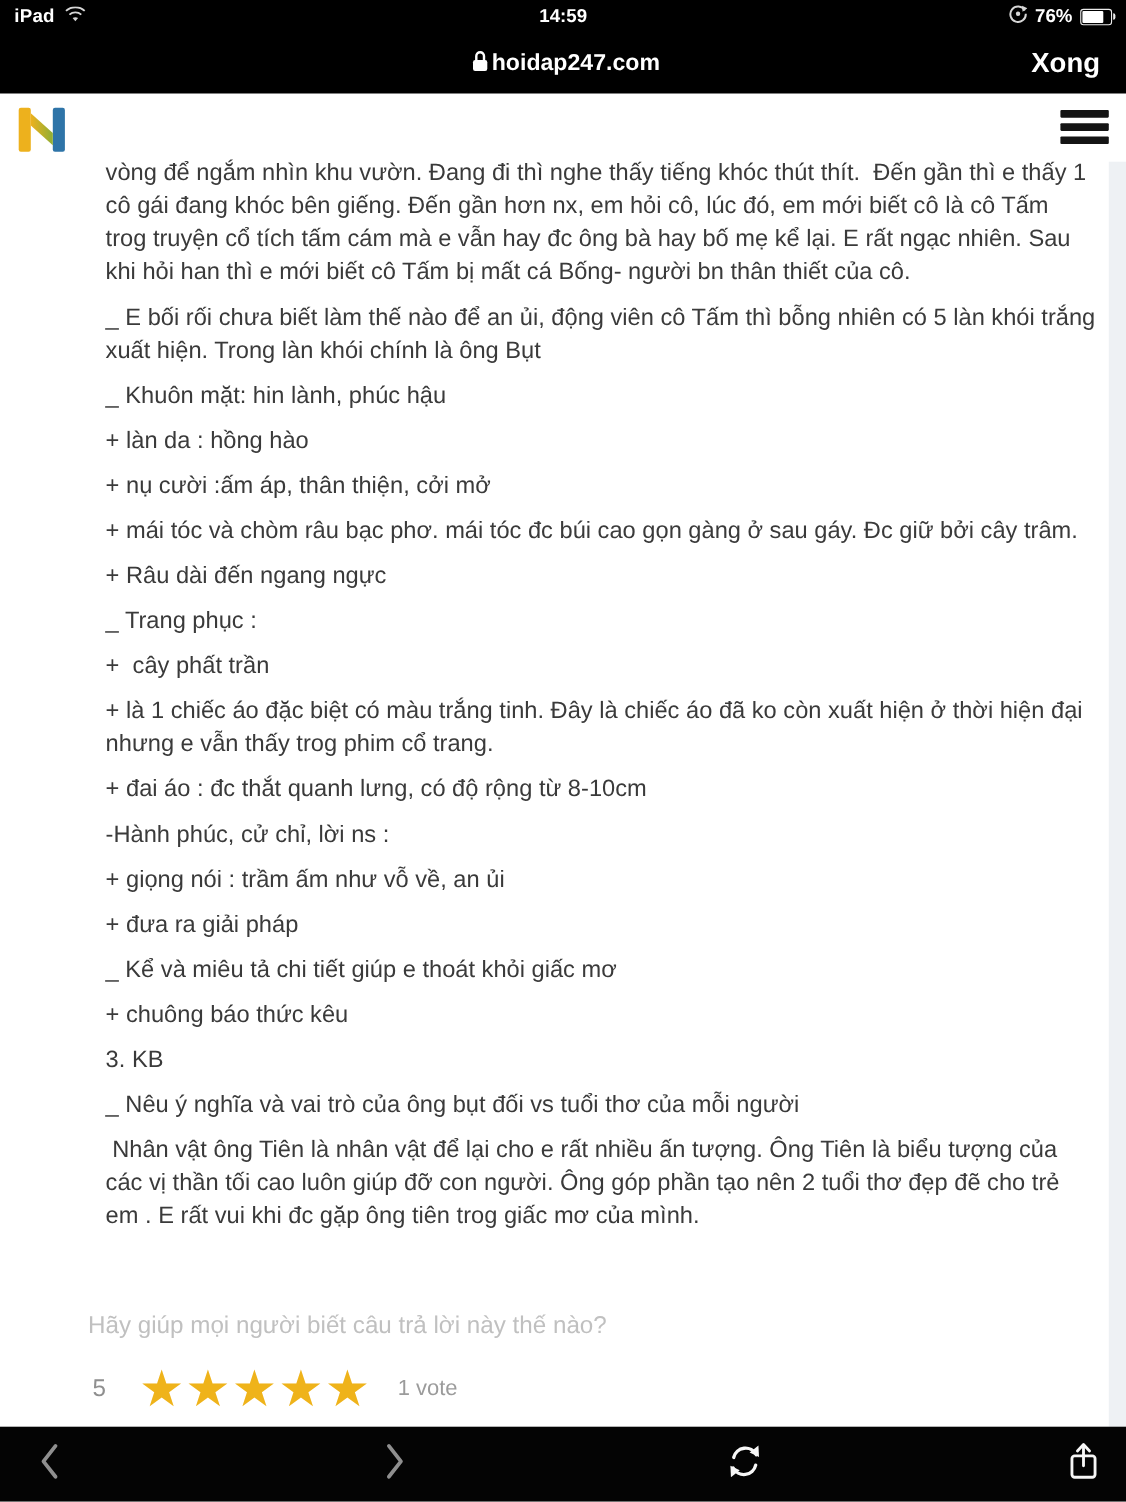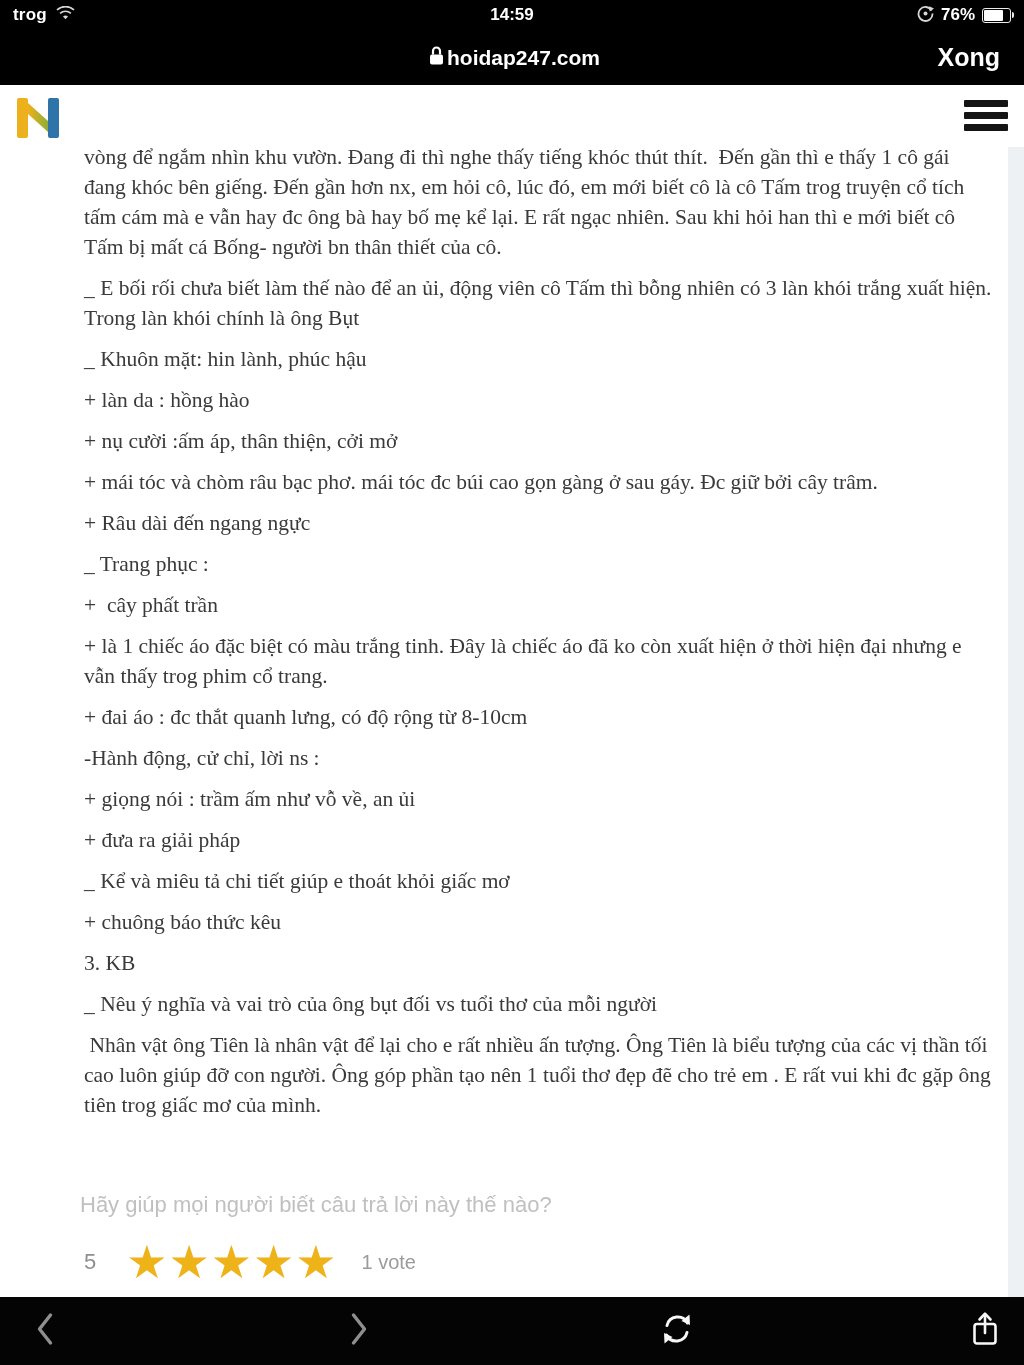--- a/index.html
+++ b/index.html
@@ -28,21 +28,21 @@
             font-size:25px;font-weight:bold;}
 
   
   .logo{position:absolute;left:14px;top:94px;}
   .menu-btn{position:absolute;right:16px;top:100px;width:44px;cursor:pointer;}
   .menu-btn div{height:7px;background:#141414;border-radius:1px;margin-bottom:5px;}
   .scroll-track{position:absolute;right:0;top:147px;width:16px;height:1150px;background:#eef1f4;}
 
   
   .answer{position:absolute;left:80px;top:142px;width:916px;}
-  .answer p{margin:0 0 11px 4px;font-size:21.5px;line-height:30px;color:#3a3a3a;white-space:pre-wrap;font-family:Liberation Serif, serif;}
+  .answer p{margin:0 0 11px 16px;font-size:21.5px;line-height:30px;color:#3a3a3a;white-space:pre-wrap;}
 
   
   .rating-prompt{position:absolute;left:80px;top:1192px;font-size:22px;color:#c0c0c0;}
   .rating-row{position:absolute;left:84px;top:1236px;height:52px;display:flex;align-items:center;}
   .score{font-size:22px;color:#8f8f8f;margin-right:30px;}
   .stars{display:flex;align-items:center;}
   .star{font-family:"DejaVu Sans",sans-serif;font-size:46px;line-height:46px;letter-spacing:1px;cursor:pointer;}
   .votes{font-size:20px;color:#9b9b9b;margin-left:24px;}
 
   
@@ -50,21 +50,21 @@
   .tb-icon{position:absolute;top:50%;transform:translateY(-50%);cursor:pointer;}
   .tb-back{left:34px;} .tb-fwd{left:348px;} .tb-refresh{left:660px;} .tb-share{right:25px;}
 </style>
 </head>
 <body>
 
 <div class="screen">
 
   <div class="statusbar">
     <div class="sb-left">
-      <span class="sb-device">trog</span>
+      <span class="sb-device">iPad</span>
       <span>
         <svg width="19" height="14" viewBox="0 0 19 14">
           <path d="M9.5 13.3 L12 10.4 A4.6 4.6 0 0 0 7 10.4 Z" fill="#d6d6d6"></path>
           <path d="M4.1 7.3 A8.2 8.2 0 0 1 14.9 7.3" stroke="#d6d6d6" stroke-width="1.7" fill="none"></path>
           <path d="M1 3.9 A12.6 12.6 0 0 1 18 3.9" stroke="#d6d6d6" stroke-width="1.7" fill="none"></path>
         </svg>
       </span>
     </div>
     <div class="sb-time">14:59</div>
     <div class="sb-right">
@@ -113,38 +113,38 @@
   <div class="menu-btn">
     <div></div>
       <div></div>
       <div></div>
   </div>
 
   <div class="scroll-track"></div>
 
   <div class="answer">
       <p>vòng để ngắm nhìn khu vườn. Đang đi thì nghe thấy tiếng khóc thút thít.  Đến gần thì e thấy 1 cô gái đang khóc bên giếng. Đến gần hơn nx, em hỏi cô, lúc đó, em mới biết cô là cô Tấm trog truyện cổ tích tấm cám mà e vẫn hay đc ông bà hay bố mẹ kể lại. E rất ngạc nhiên. Sau khi hỏi han thì e mới biết cô Tấm bị mất cá Bống- người bn thân thiết của cô.</p>
-      <p>_ E bối rối chưa biết làm thế nào để an ủi, động viên cô Tấm thì bỗng nhiên có 3 làn khói trắng xuất hiện. Trong làn khói chính là ông Bụt</p>
+      <p>_ E bối rối chưa biết làm thế nào để an ủi, động viên cô Tấm thì bỗng nhiên có 5 làn khói trắng xuất hiện. Trong làn khói chính là ông Bụt</p>
       <p>_ Khuôn mặt: hin lành, phúc hậu</p>
       <p>+ làn da : hồng hào</p>
       <p>+ nụ cười :ấm áp, thân thiện, cởi mở</p>
       <p>+ mái tóc và chòm râu bạc phơ. mái tóc đc búi cao gọn gàng ở sau gáy. Đc giữ bởi cây trâm.</p>
       <p>+ Râu dài đến ngang ngực</p>
       <p>_ Trang phục :</p>
       <p>+  cây phất trần</p>
       <p>+ là 1 chiếc áo đặc biệt có màu trắng tinh. Đây là chiếc áo đã ko còn xuất hiện ở thời hiện đại nhưng e vẫn thấy trog phim cổ trang.</p>
       <p>+ đai áo : đc thắt quanh lưng, có độ rộng từ 8-10cm</p>
-      <p>-Hành động, cử chỉ, lời ns :</p>
+      <p>-Hành phúc, cử chỉ, lời ns :</p>
       <p>+ giọng nói : trầm ấm như vỗ về, an ủi</p>
       <p>+ đưa ra giải pháp</p>
       <p>_ Kể và miêu tả chi tiết giúp e thoát khỏi giấc mơ</p>
       <p>+ chuông báo thức kêu</p>
       <p>3. KB</p>
       <p>_ Nêu ý nghĩa và vai trò của ông bụt đối vs tuổi thơ của mỗi người</p>
-      <p> Nhân vật ông Tiên là nhân vật để lại cho e rất nhiều ấn tượng. Ông Tiên là biểu tượng của các vị thần tối cao luôn giúp đỡ con người. Ông góp phần tạo nên 1 tuổi thơ đẹp đẽ cho trẻ em . E rất vui khi đc gặp ông tiên trog giấc mơ của mình.</p>
+      <p> Nhân vật ông Tiên là nhân vật để lại cho e rất nhiều ấn tượng. Ông Tiên là biểu tượng của các vị thần tối cao luôn giúp đỡ con người. Ông góp phần tạo nên 2 tuổi thơ đẹp đẽ cho trẻ em . E rất vui khi đc gặp ông tiên trog giấc mơ của mình.</p>
     </div>
 
   <div class="rating-prompt">Hãy giúp mọi người biết câu trả lời này thế nào?</div>
   <div class="rating-row">
     <span class="score">5</span>
     <span class="stars">
         <span class="star" style="color: rgb(239, 179, 26);">★</span>
         <span class="star" style="color: rgb(239, 179, 26);">★</span>
         <span class="star" style="color: rgb(239, 179, 26);">★</span>
         <span class="star" style="color: rgb(239, 179, 26);">★</span>

